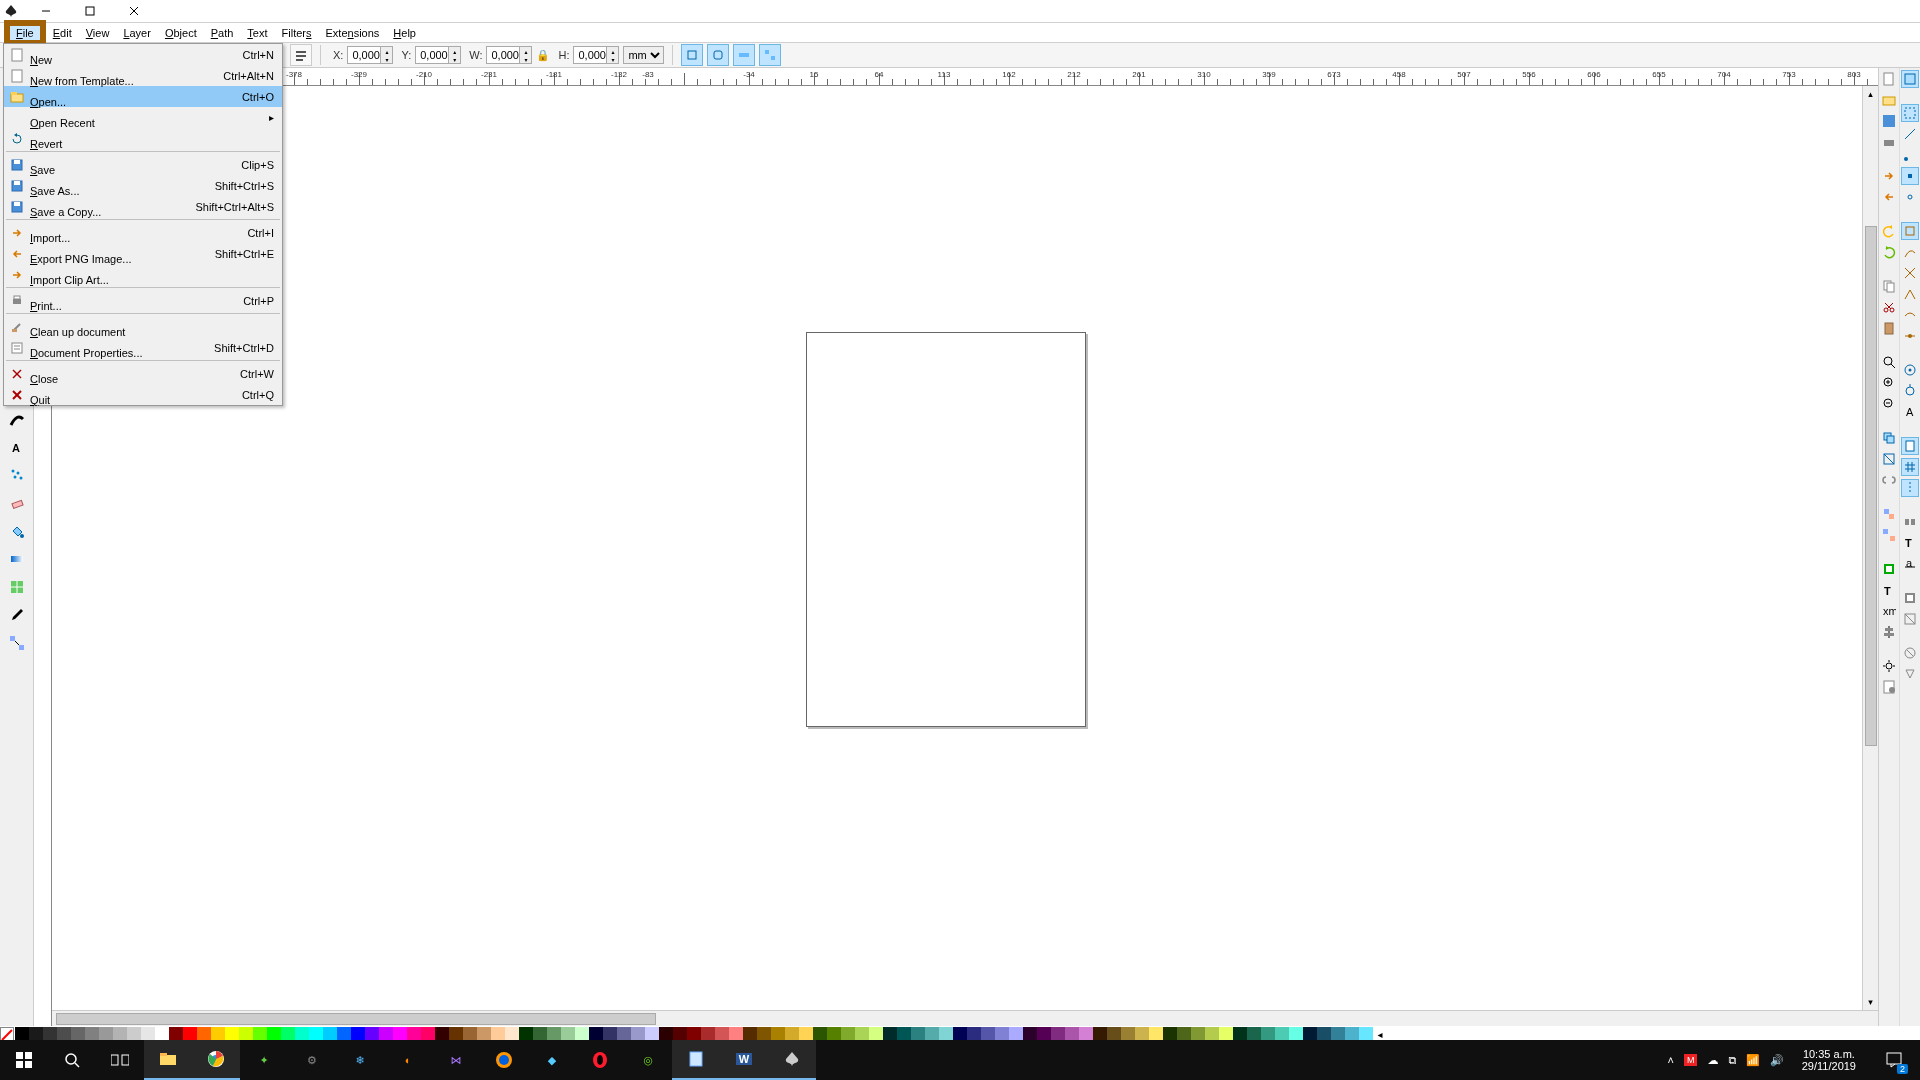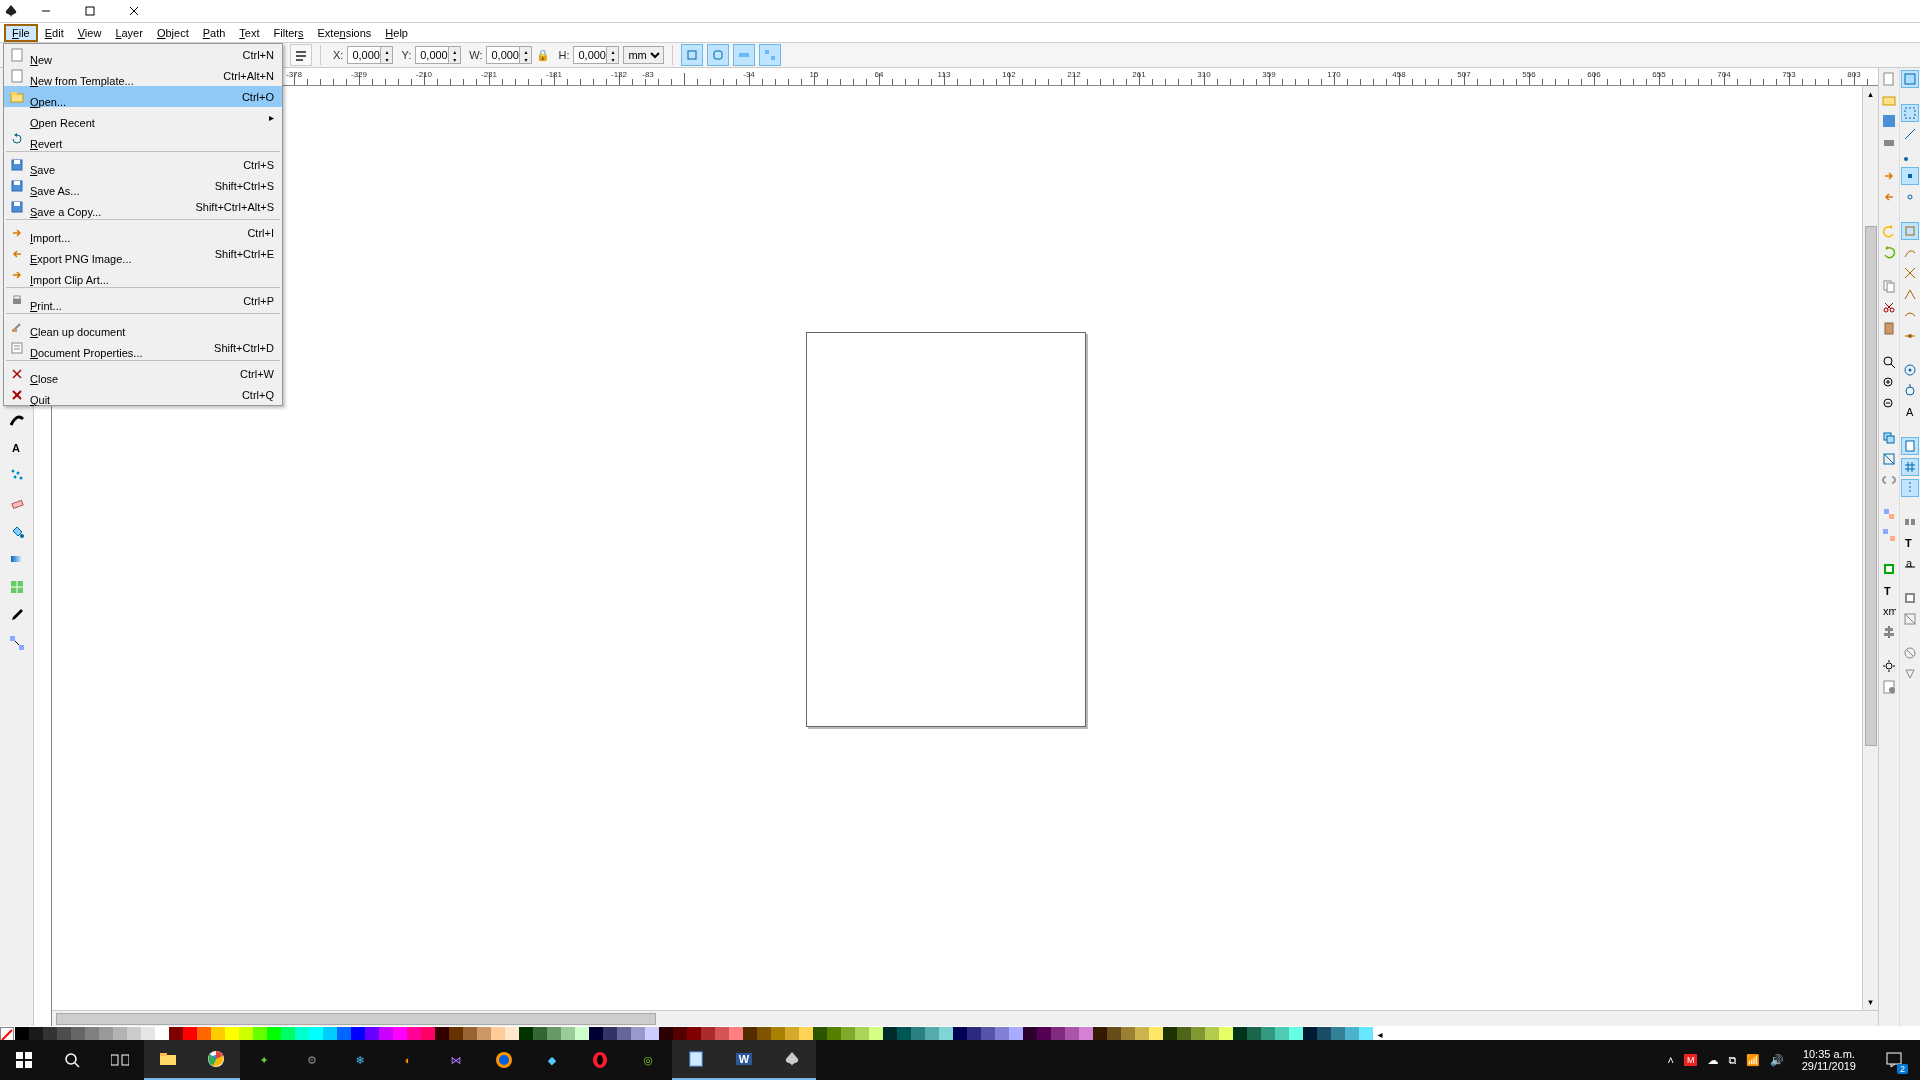--- a/index.html
+++ b/index.html
@@ -7,21 +7,21 @@
 
 
 .titlebar { height: 23px; display: flex; align-items: center; padding-left: 4px; background: #fff; border-bottom: 1px solid #d0d0d0; }
 .titlebar .app-icon { width: 14px; height: 14px; margin-right: 6px; display: inline-flex; align-items: center; justify-content: center; }
 .titlebar .title { flex: 1; font-size: 12px; }
 .titlebar .win-btn { width: 44px; height: 22px; display: flex; align-items: center; justify-content: center; }
 
 
 .menubar { height: 20px; display: flex; align-items: center; background: #fff; border-bottom: 1px solid #d0d0d0; padding-left: 4px; }
 .menubar .menu-item { padding: 2px 7px; cursor: default; }
-.menubar .menu-item.active { background: #cce8ff; border: 2px solid #a16207; padding: 1px 6px; }
+.menubar .menu-item.active { background: #cce8ff; border: 6px solid #a16207; padding: 1px 6px; }
 .menubar .menu-item u { text-decoration: underline; }
 
 
 .dropdown { position: absolute; left: 3px; top: 43px; width: 280px; background: #f0f0f0; border: 1px solid #999; box-shadow: 2px 2px 3px rgba(0,0,0,.25); z-index: 100; }
 .dropdown .row { display: flex; align-items: center; height: 21px; padding: 0 8px 0 4px; }
 .dropdown .row.highlight { background: #91c9f7; }
 .dropdown .row .dd-icon { width: 18px; height: 16px; margin-right: 4px; display:inline-flex; align-items:center; justify-content:center; }
 .dropdown .row .dd-label { flex: 1; margin-top: 11px; }
 .dropdown .row .dd-short { color: #000; font-size: 11px; }
 .dropdown .row .dd-arrow { font-size: 10px; }
@@ -320,21 +320,21 @@
       <div class="tick" style="left: 1196px;"></div>
       <div class="tick" style="left: 1209px;"></div>
       <div class="tick" style="left: 1222px;"></div>
       <div class="tick major" style="left: 1235px;"></div>
       <div class="tick-label" style="left: 1235px;">359</div>
       <div class="tick" style="left: 1248px;"></div>
       <div class="tick" style="left: 1261px;"></div>
       <div class="tick" style="left: 1274px;"></div>
       <div class="tick" style="left: 1287px;"></div>
       <div class="tick major" style="left: 1300px;"></div>
-      <div class="tick-label" style="left: 1300px;">170</div>
+      <div class="tick-label" style="left: 1300px;">673</div>
       <div class="tick" style="left: 1313px;"></div>
       <div class="tick" style="left: 1326px;"></div>
       <div class="tick" style="left: 1339px;"></div>
       <div class="tick" style="left: 1352px;"></div>
       <div class="tick major" style="left: 1365px;"></div>
       <div class="tick-label" style="left: 1365px;">458</div>
       <div class="tick" style="left: 1378px;"></div>
       <div class="tick" style="left: 1391px;"></div>
       <div class="tick" style="left: 1404px;"></div>
       <div class="tick" style="left: 1417px;"></div>
@@ -1005,21 +1005,21 @@
     </div>
     <div class="sep"></div>
     <div class="row">
       <span class="dd-icon">
         <svg width="12" height="12">
           <rect x="1" y="1" width="10" height="10" fill="#4a90d9" stroke="#2a6bb0"></rect>
           <rect x="3" y="1" width="6" height="4" fill="#fff"></rect>
         </svg>
       </span>
       <span class="dd-label"><u>S</u>ave</span>
-      <span class="dd-short">Ctrl+S</span>
+      <span class="dd-short">Clip+S</span>
     </div>
     <div class="row">
       <span class="dd-icon">
         <svg width="12" height="12">
           <rect x="1" y="1" width="10" height="10" fill="#4a90d9" stroke="#2a6bb0"></rect>
           <rect x="3" y="1" width="6" height="4" fill="#fff"></rect>
         </svg>
       </span>
       <span class="dd-label"><u>S</u>ave As...</span>
       <span class="dd-short">Shift+Ctrl+S</span>

